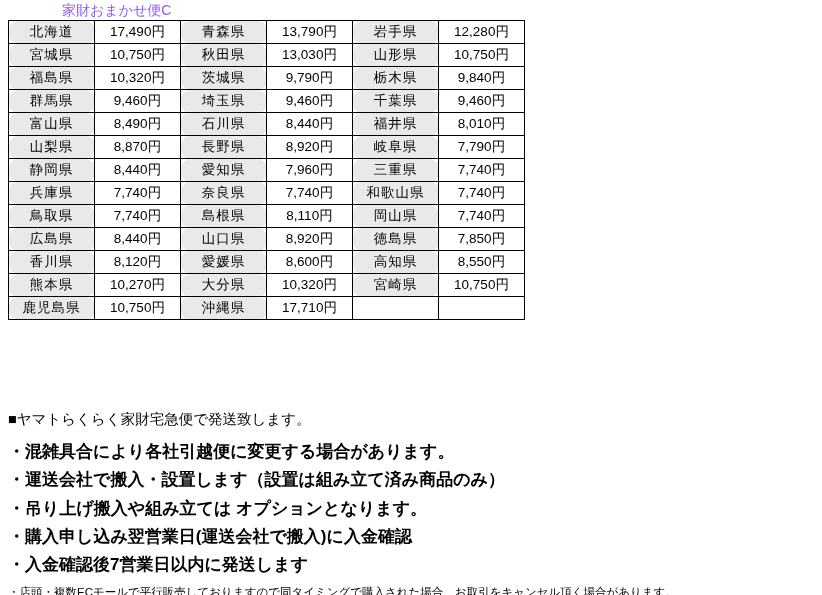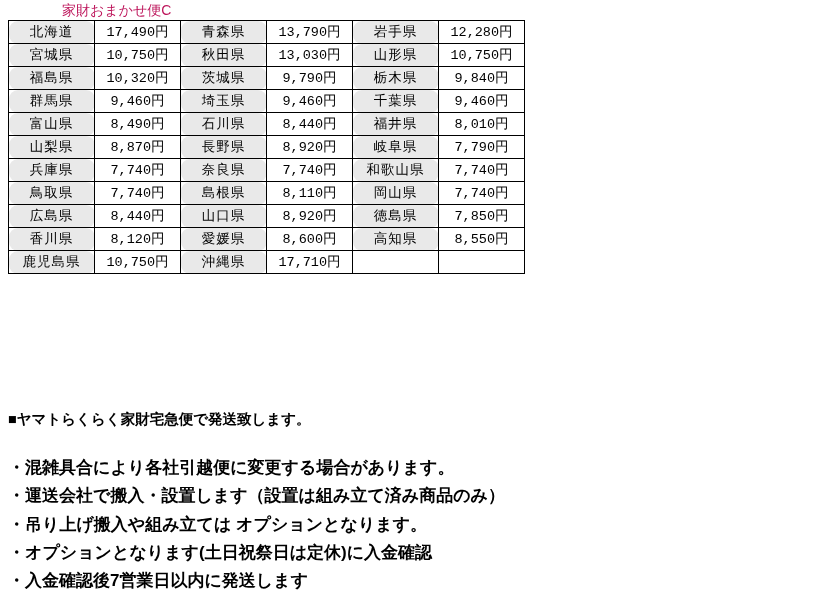--- a/index.html
+++ b/index.html
@@ -18,21 +18,21 @@
   .page {
     position: relative;
     width: 822px;
     height: 595px;
   }
   .title {
     position: absolute;
     left: 62px;
     top: 2px;
     font-size: 14px;
-    color: #be185d;
+    color: #8b5cf6;
     white-space: nowrap;
     letter-spacing: 0px;
   }
   table.fee-table {
     position: absolute;
     left: 8px;
     top: 20px;
     border-collapse: collapse;
     table-layout: fixed;
     width: 510px;
@@ -49,35 +49,34 @@
     background: #e9e9e9;
     text-align: center;
     width: 85px;
     letter-spacing: 1px;
     border-radius: 9px;
   }
   td.fee {
     background: #ffffff;
     text-align: center;
     width: 85px;
-    font-family: Liberation Mono, monospace;
   }
   td.empty {
     background: #ffffff;
   }
   .notes {
     position: absolute;
     left: 8px;
     top: 410px;
     width: 800px;
   }
   .note-head {
     font-size: 14.5px;
-    font-weight: bold;
-    margin-bottom: 28px;
+    font-weight: normal;
+    margin-bottom: 12px;
     letter-spacing: 0px;
   }
   .note-line {
     font-size: 17px;
     font-weight: bold;
     margin-bottom: 7px;
     letter-spacing: 0px;
     line-height: 1.25;
   }
   .note-small {
@@ -138,20 +137,28 @@
         </tr>
         <tr>
           <td class="pref">山梨県</td>
           <td class="fee">8,870円</td>
           <td class="pref">長野県</td>
           <td class="fee">8,920円</td>
           <td class="pref">岐阜県</td>
           <td class="fee">7,790円</td>
         </tr>
         <tr>
+          <td class="pref">静岡県</td>
+          <td class="fee">8,440円</td>
+          <td class="pref">愛知県</td>
+          <td class="fee">7,960円</td>
+          <td class="pref">三重県</td>
+          <td class="fee">7,740円</td>
+        </tr>
+        <tr>
           <td class="pref">兵庫県</td>
           <td class="fee">7,740円</td>
           <td class="pref">奈良県</td>
           <td class="fee">7,740円</td>
           <td class="pref">和歌山県</td>
           <td class="fee">7,740円</td>
         </tr>
         <tr>
           <td class="pref">鳥取県</td>
           <td class="fee">7,740円</td>
@@ -170,35 +177,43 @@
         </tr>
         <tr>
           <td class="pref">香川県</td>
           <td class="fee">8,120円</td>
           <td class="pref">愛媛県</td>
           <td class="fee">8,600円</td>
           <td class="pref">高知県</td>
           <td class="fee">8,550円</td>
         </tr>
         <tr>
+          <td class="pref">熊本県</td>
+          <td class="fee">10,270円</td>
+          <td class="pref">大分県</td>
+          <td class="fee">10,320円</td>
+          <td class="pref">宮崎県</td>
+          <td class="fee">10,750円</td>
+        </tr>
+        <tr>
           <td class="pref">鹿児島県</td>
           <td class="fee">10,750円</td>
           <td class="pref">沖縄県</td>
           <td class="fee">17,710円</td>
           <td class="empty"></td>
           <td class="empty"></td>
         </tr>
       </tbody>
   </table>
 
   <div class="notes">
     <div class="note-head">■ヤマトらくらく家財宅急便で発送致します。</div>
     <div>
         <div class="note-line">・混雑具合により各社引越便に変更する場合があります。</div>
         <div class="note-line">・運送会社で搬入・設置します（設置は組み立て済み商品のみ）</div>
         <div class="note-line">・吊り上げ搬入や組み立ては オプションとなります。</div>
-        <div class="note-line">・オプションとなります(土日祝祭日は定休)に入金確認</div>
+        <div class="note-line">・購入申し込み翌営業日(運送会社で搬入)に入金確認</div>
         <div class="note-line">・入金確認後7営業日以内に発送します</div>
       </div>
     <div class="note-small">・店頭・複数ECモールで平行販売しておりますので同タイミングで購入された場合、お取引をキャンセル頂く場合があります。</div>
   </div>
 
 </div>
 
 </body></html>

